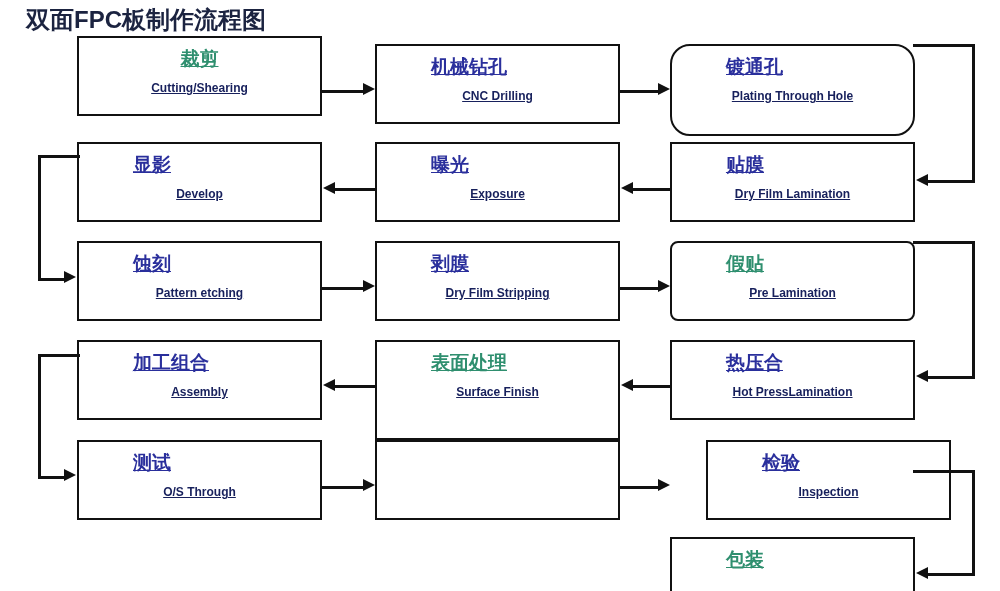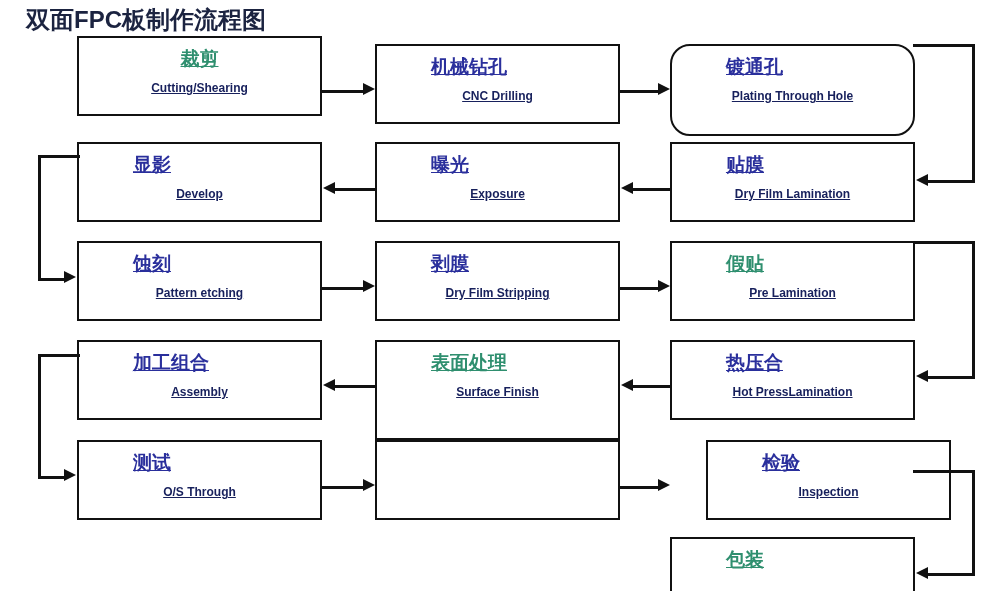--- a/index.html
+++ b/index.html
@@ -121,21 +121,21 @@
   </div>
 
   <div class="node" style="left:77px; top:241px; width:245px; height:80px;">
     <div class="cn cn-blue cn-left">蚀刻</div>
     <div class="en">Pattern etching</div>
   </div>
   <div class="node" style="left:375px; top:241px; width:245px; height:80px;">
     <div class="cn cn-blue cn-left">剥膜</div>
     <div class="en">Dry Film Stripping</div>
   </div>
-  <div class="node" style="left:670px; top:241px; width:245px; height:80px;">
+  <div class="node" style="left:670px; top:241px; width:245px; height:80px;border-radius:8px;">
     <div class="cn cn-green cn-left">假贴</div>
     <div class="en"> Pre Lamination</div>
   </div>
 
   <div class="node" style="left:77px; top:340px; width:245px; height:80px;">
     <div class="cn cn-blue cn-left">加工组合</div>
     <div class="en">Assembly</div>
   </div>
   <div class="node" style="left:375px; top:340px; width:245px; height:100px;">
     <div class="cn cn-green cn-left">表面处理</div>

